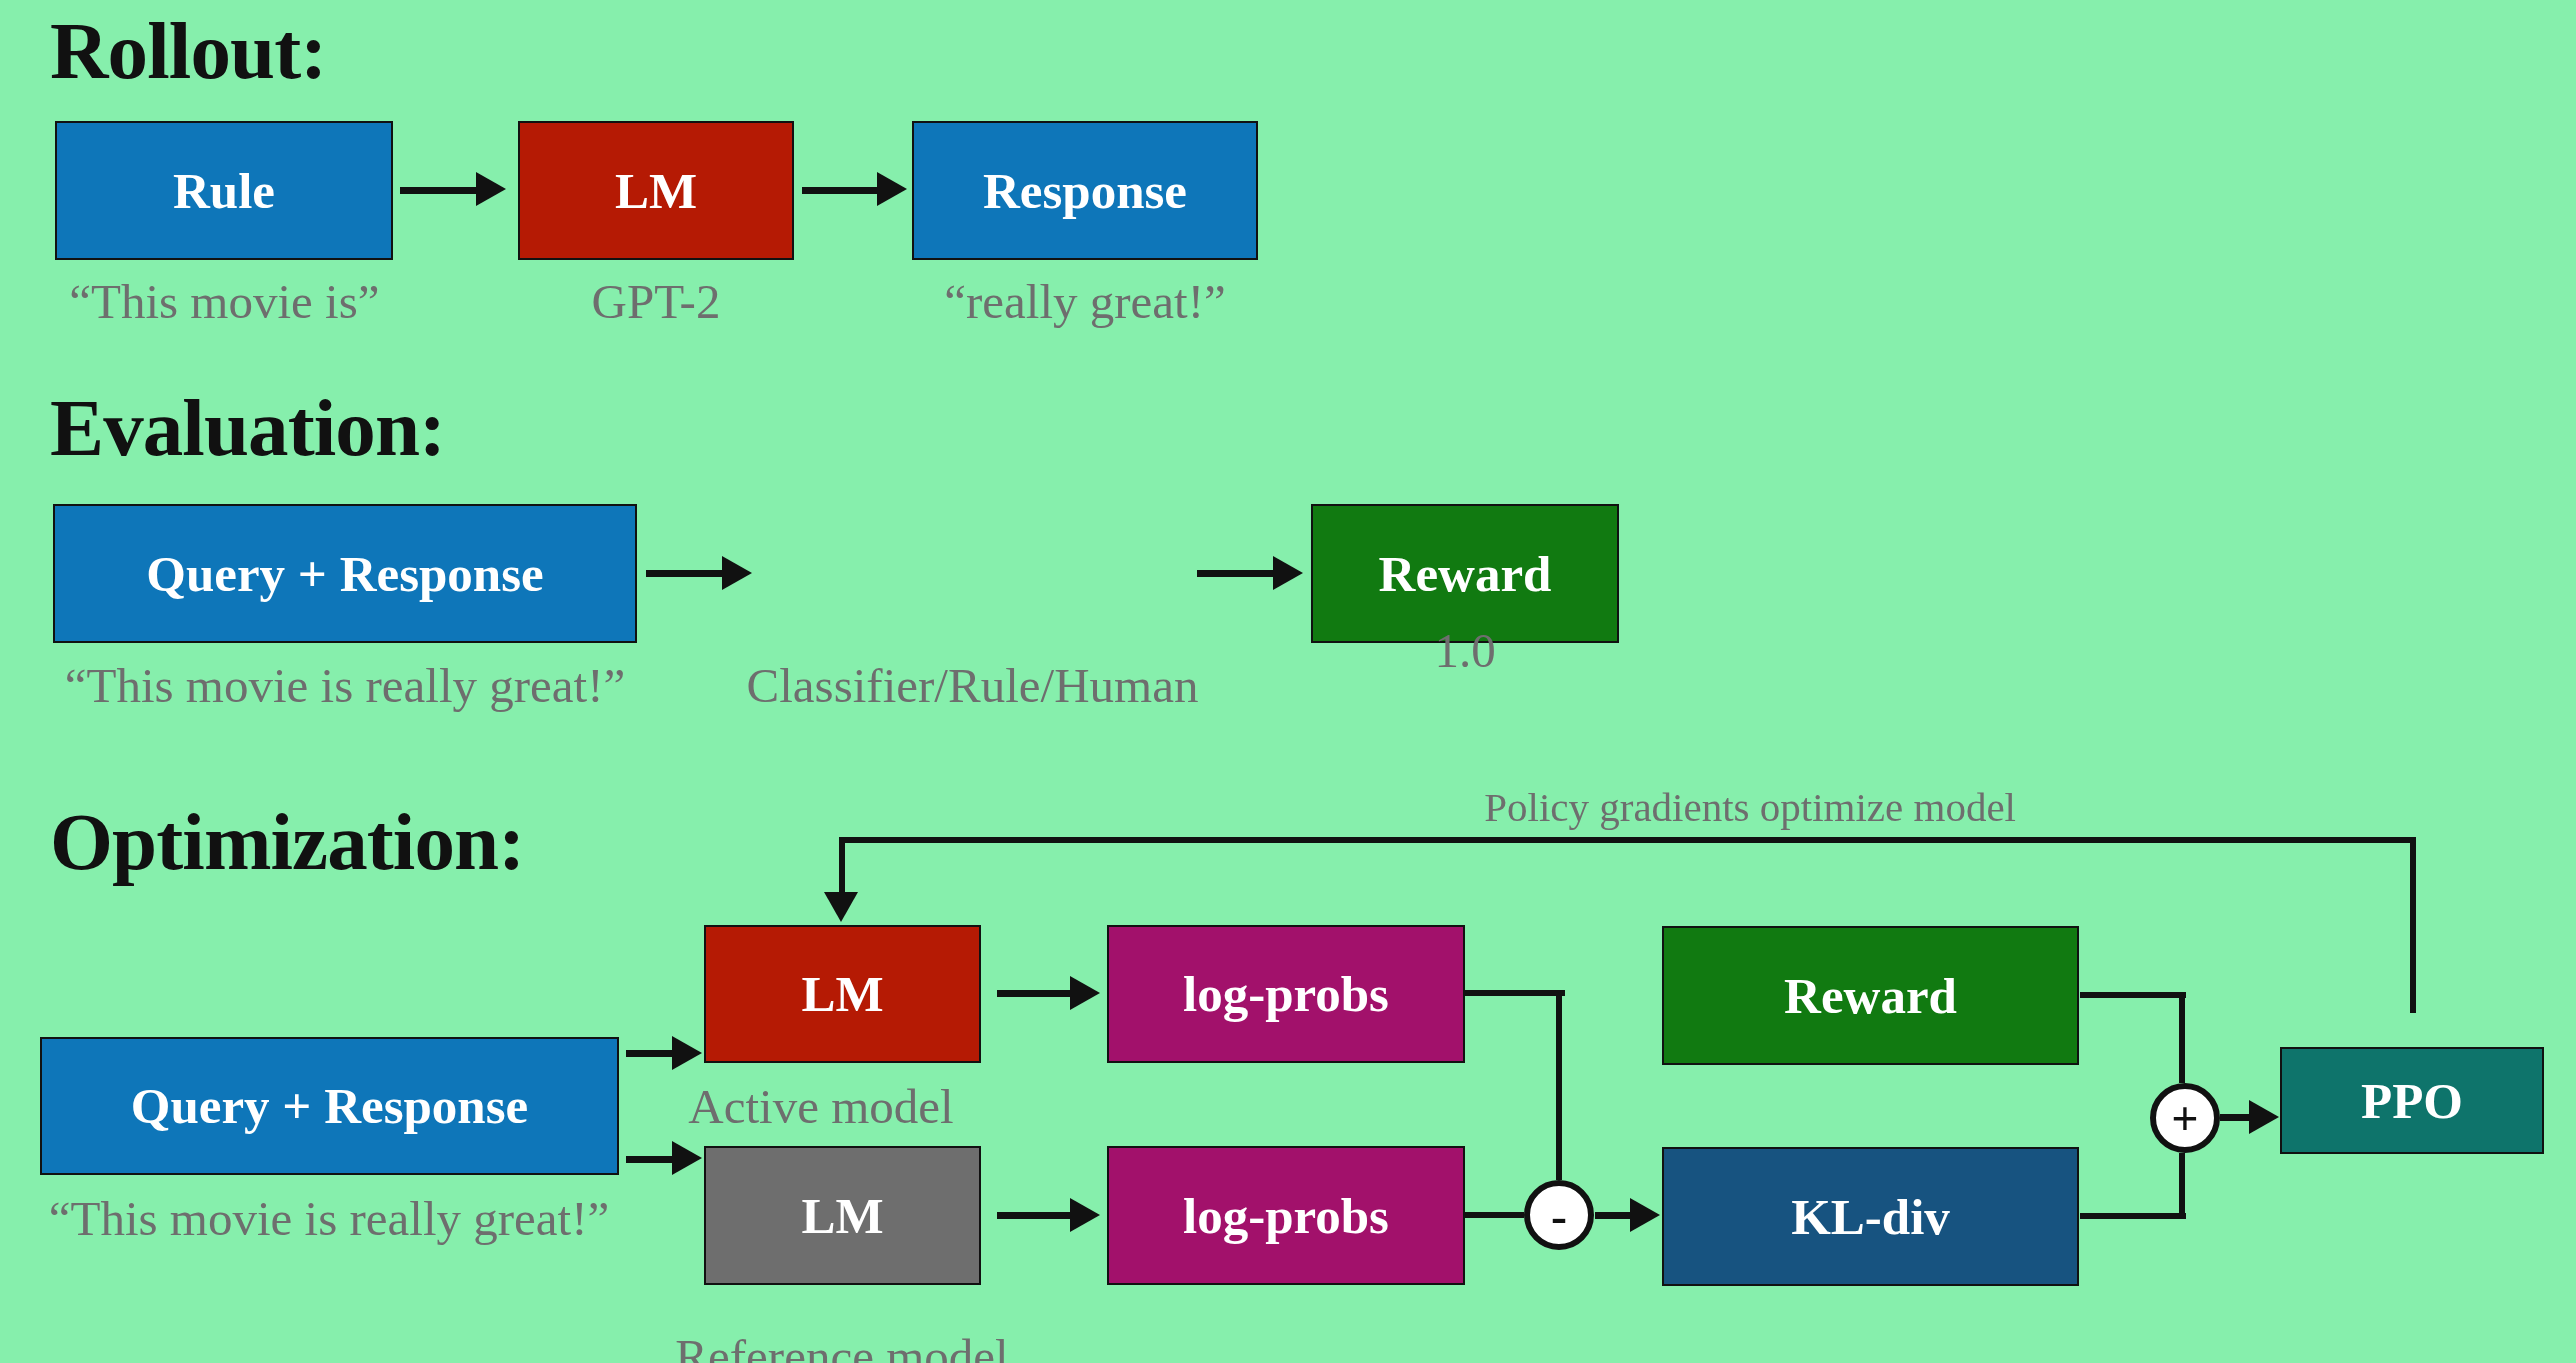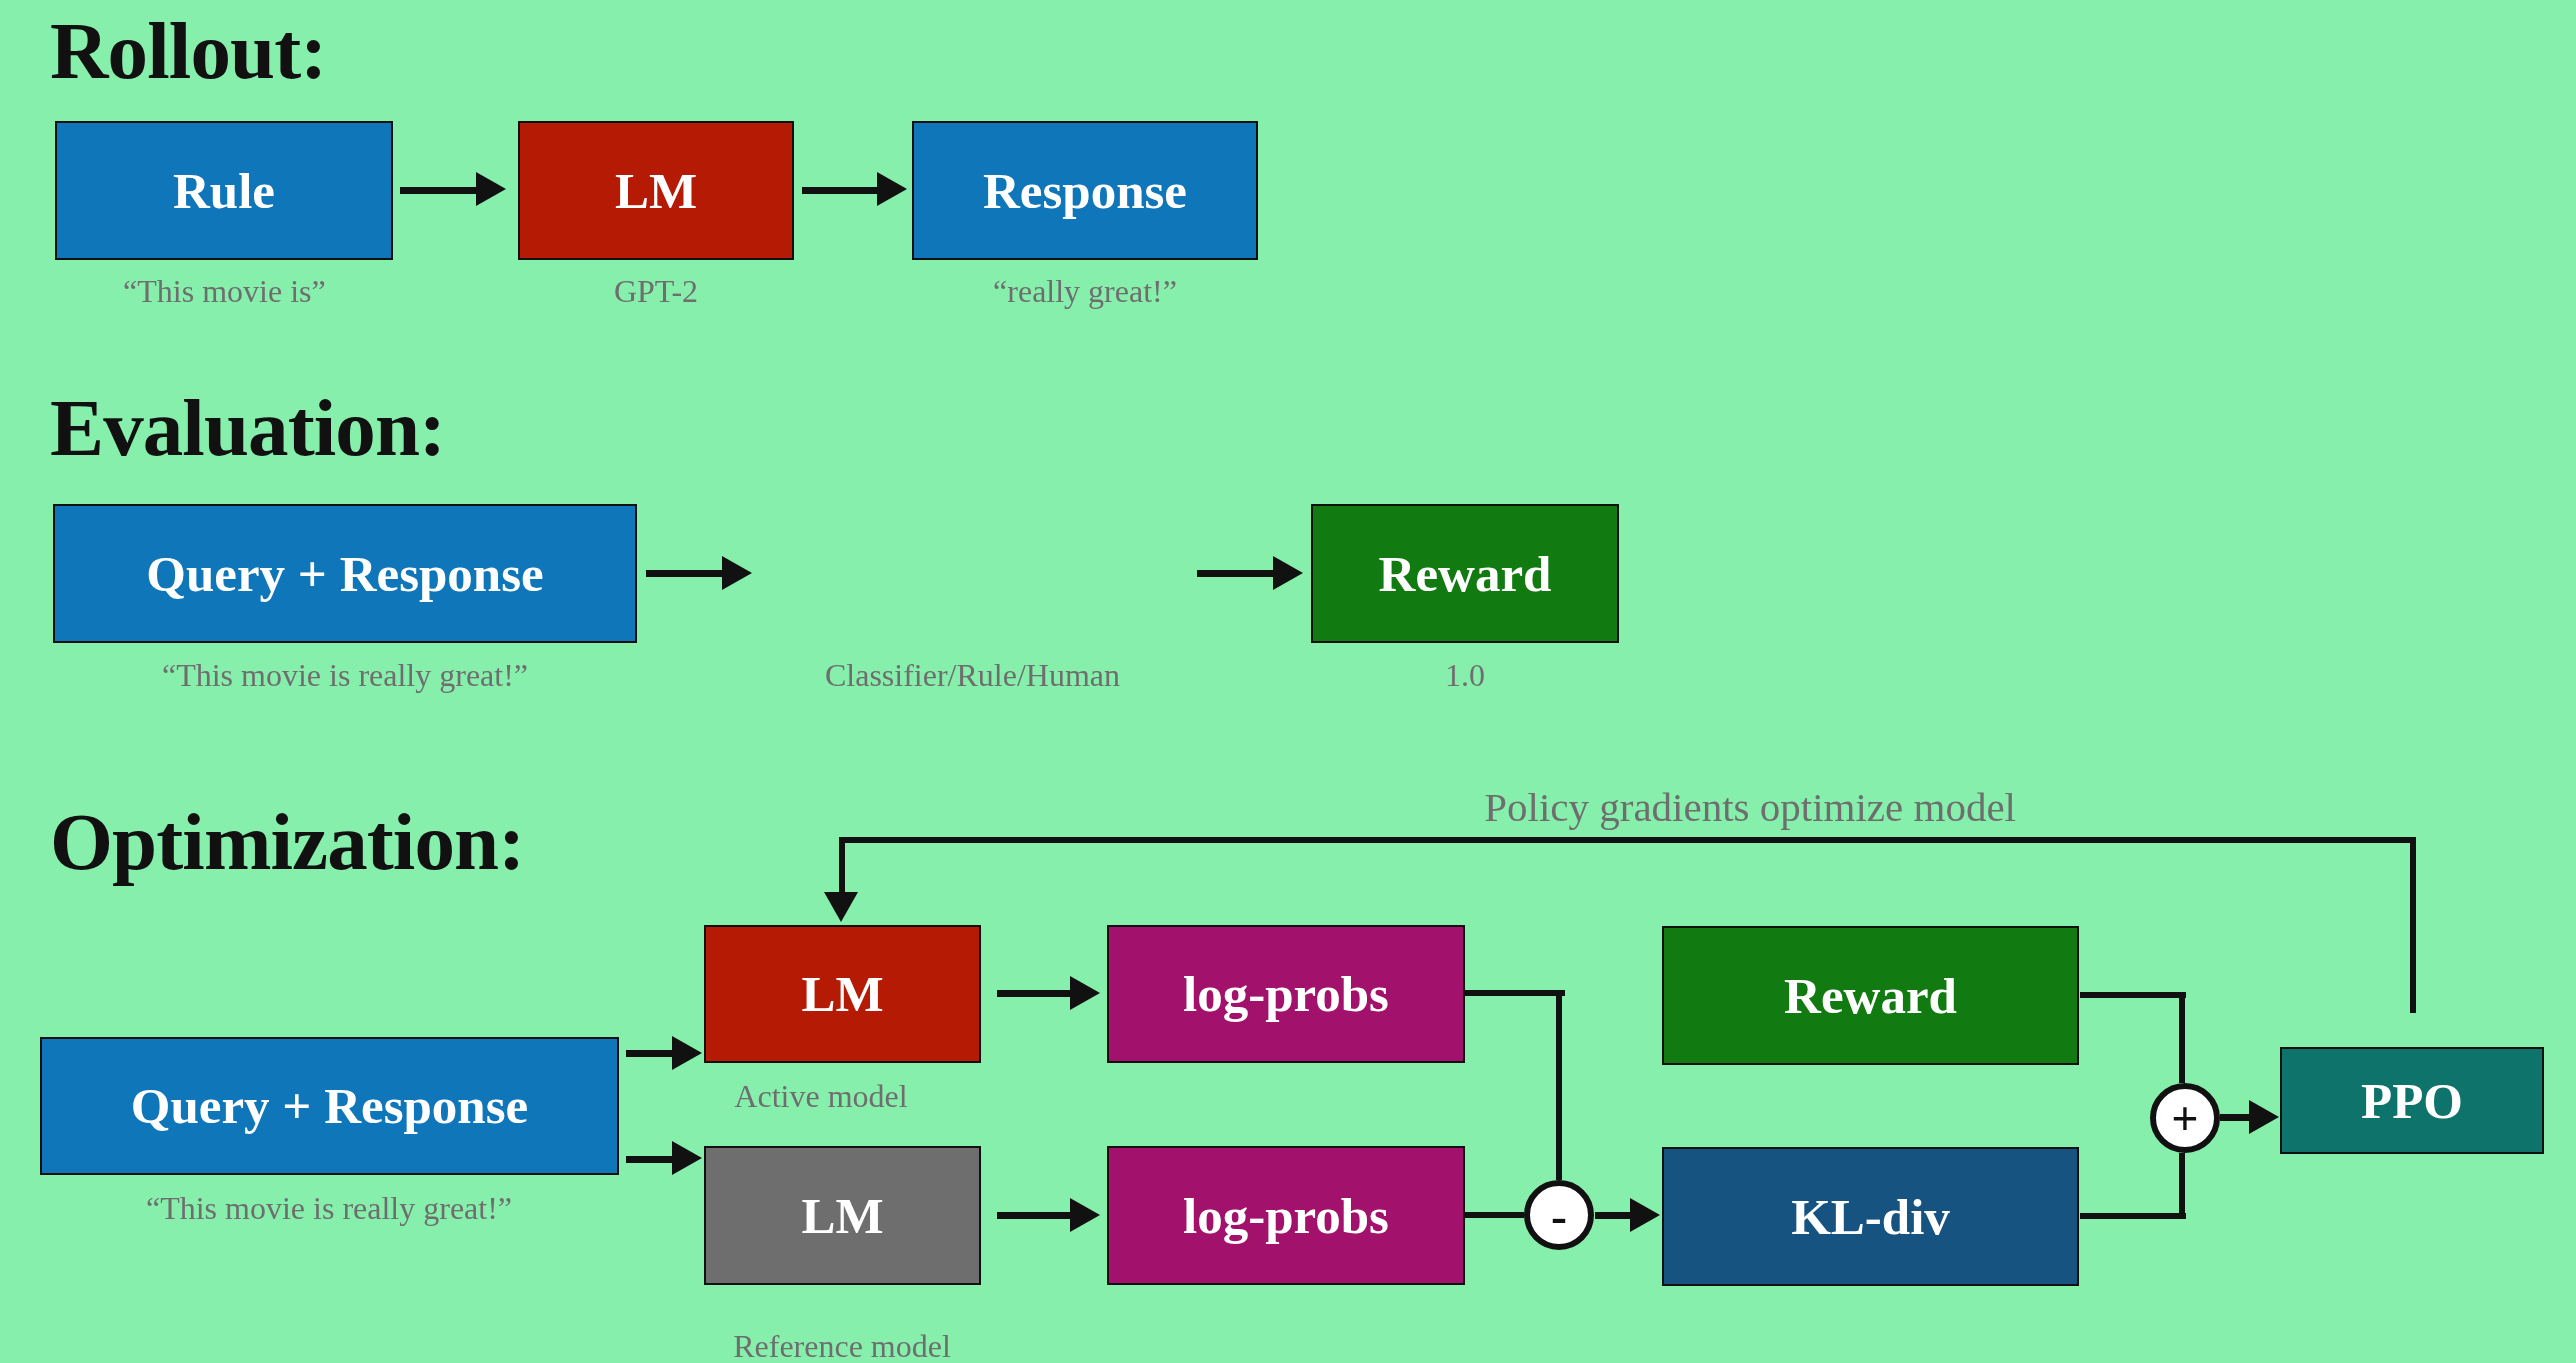--- a/index.html
+++ b/index.html
@@ -19,21 +19,21 @@
   .node{
     position:absolute;
     display:flex;align-items:center;justify-content:center;
     border:2.6px solid #111111;
     box-sizing:border-box;
     color:#ffffff;font-weight:bold;font-size:51px;
     white-space:nowrap;
   }
   .caption{
     position:absolute;
-    color:#6e6e6e;font-size:32px;
+    color:#6e6e6e;font-size:49px;
     text-align:center;
     white-space:nowrap;
   }
   .annotation{
     position:absolute;
     color:#6e6e6e;font-size:41px;
     text-align:center;
     white-space:nowrap;
   }
   .line{
@@ -99,21 +99,21 @@
 
   <div class="line" style="left:1197px;top:570px;width:76px;height:7px;"></div>
   <div class="arrowhead-right" style="left:1273px;top:556px;"></div>
 
   <div class="node" style="left: 1311px; top: 504px; width: 308px; height: 139px; background-color: rgb(17, 122, 17);">
     <span>Reward</span>
   </div>
 
   <div class="caption" style="left:37px;top:657px;width:616px;">“This movie is really great!”</div>
   <div class="caption" style="left:713px;top:657px;width:519px;">Classifier/Rule/Human</div>
-  <div class="caption" style="left:1267px;top:657px;width:396px;">1.0</div>
+  <div class="caption" style="left:1267px;top:622px;width:396px;">1.0</div>
 
   <div class="section-title" style="left:50px;top:796px;">Optimization:</div>
 
   <div class="annotation" style="left:1259px;top:783px;width:757px;text-align:right;">Policy gradients optimize model</div>
   <div class="line" style="left:839px;top:837px;width:1577px;height:6.2px;"></div>
   <div class="line" style="left:2410px;top:837px;width:6.2px;height:176px;"></div>
   <div class="line" style="left:839px;top:837px;width:6.2px;height:55px;"></div>
   <div class="arrowhead-down" style="left:824px;top:892px;"></div>
 
   <div class="node" style="left: 40px; top: 1037px; width: 579px; height: 138px; background-color: rgb(14, 118, 185);">

